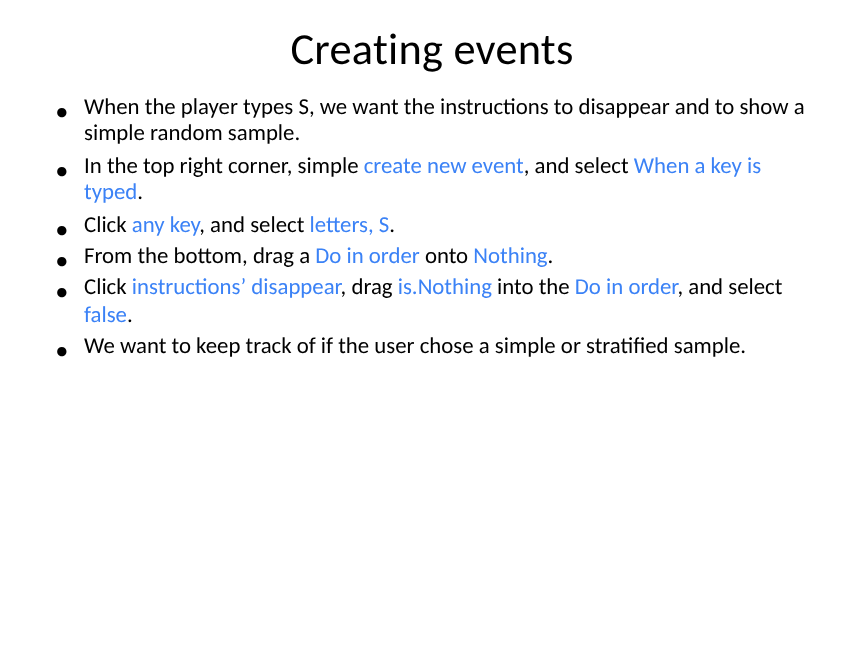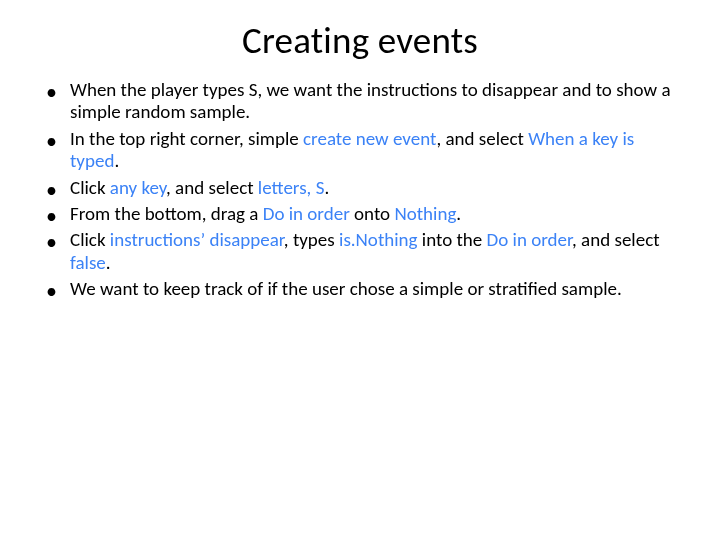--- a/index.html
+++ b/index.html
@@ -66,21 +66,21 @@
 
     <li>
       <span>Click </span><span class="red">any key</span><span>, and select </span><span class="red">letters, S</span><span>.</span>
     </li>
 
     <li>
       <span>From the bottom, drag a </span><span class="red">Do in order </span><span>onto </span><span class="red">Nothing</span><span>.</span>
     </li>
 
     <li>
-      <span>Click </span><span class="red">instructions’ disappear</span><span>, types </span><span class="red">is.Nothing </span><span>into the </span><span class="red">Do in order</span><span>, and select </span><span class="red">false</span><span>.</span>
+      <span>Click </span><span class="red">instructions’ disappear</span><span>, drag </span><span class="red">is.Nothing </span><span>into the </span><span class="red">Do in order</span><span>, and select </span><span class="red">false</span><span>.</span>
     </li>
 
     <li>
       <span>We want to keep track of if the user chose a simple or stratified sample.</span>
     </li>
 
   </ul>
 </div>
 
 </body></html>

